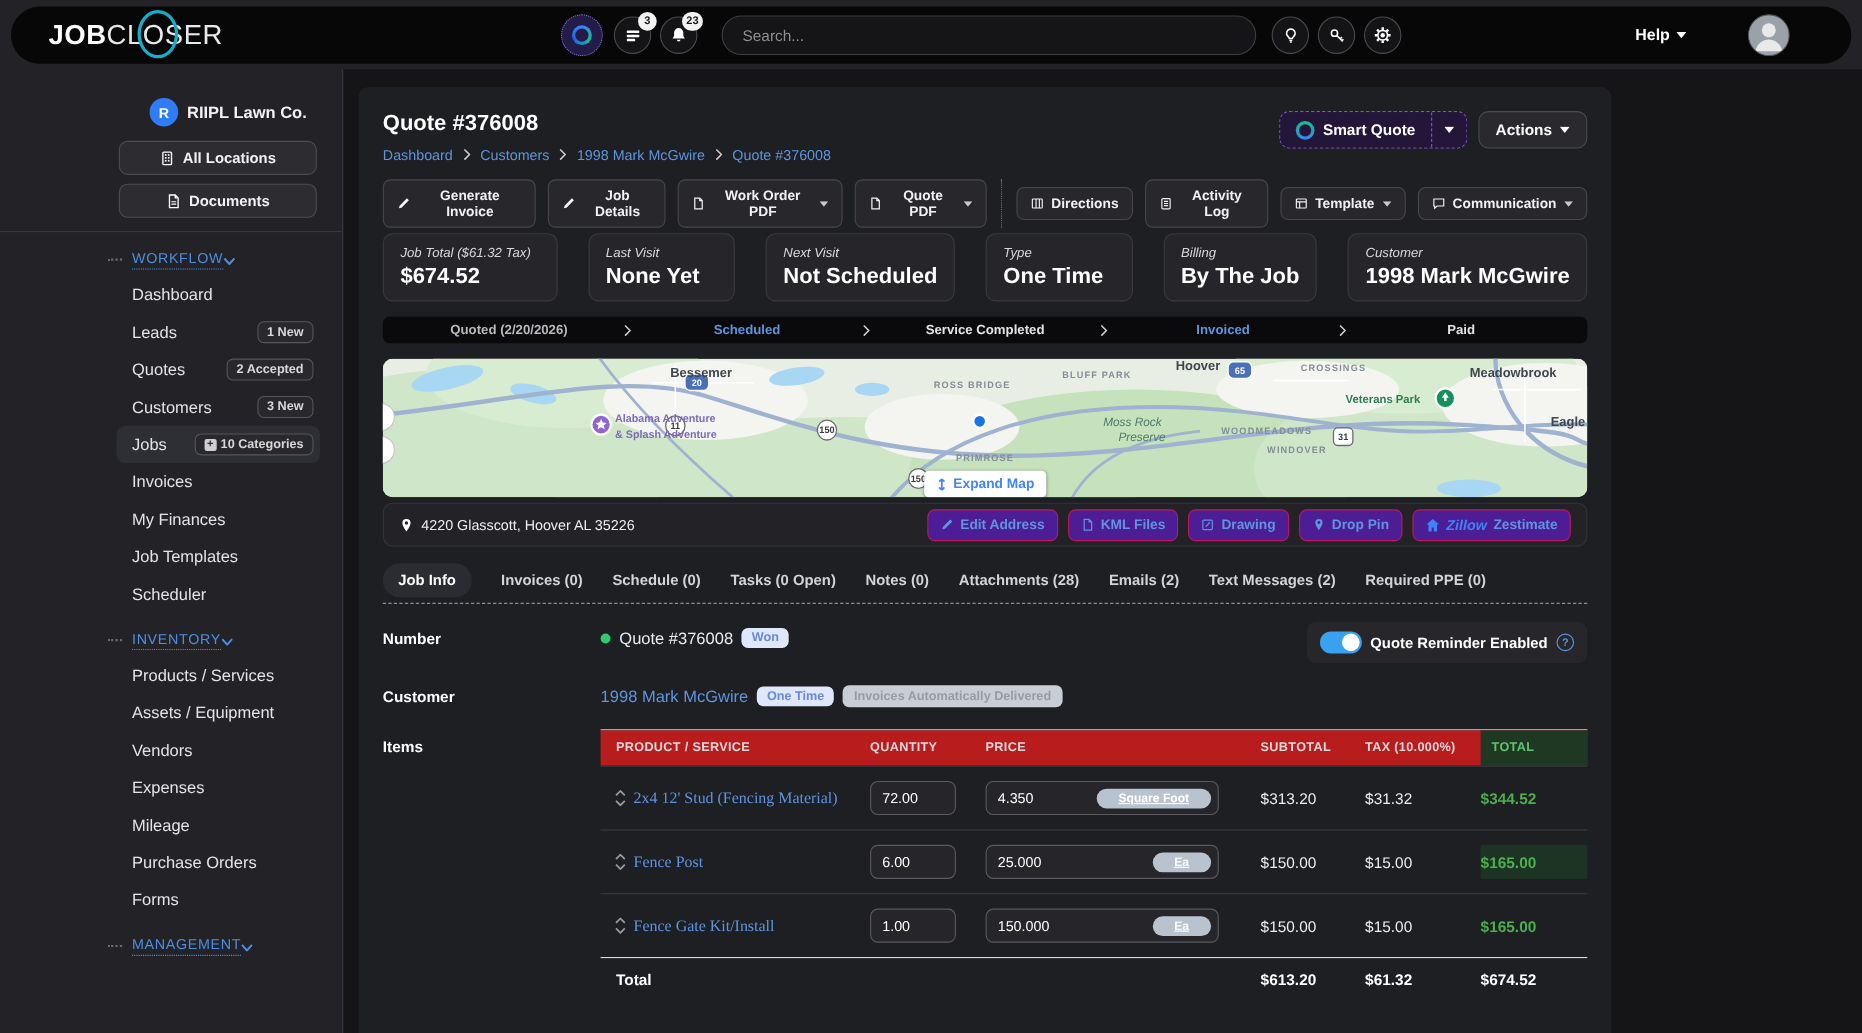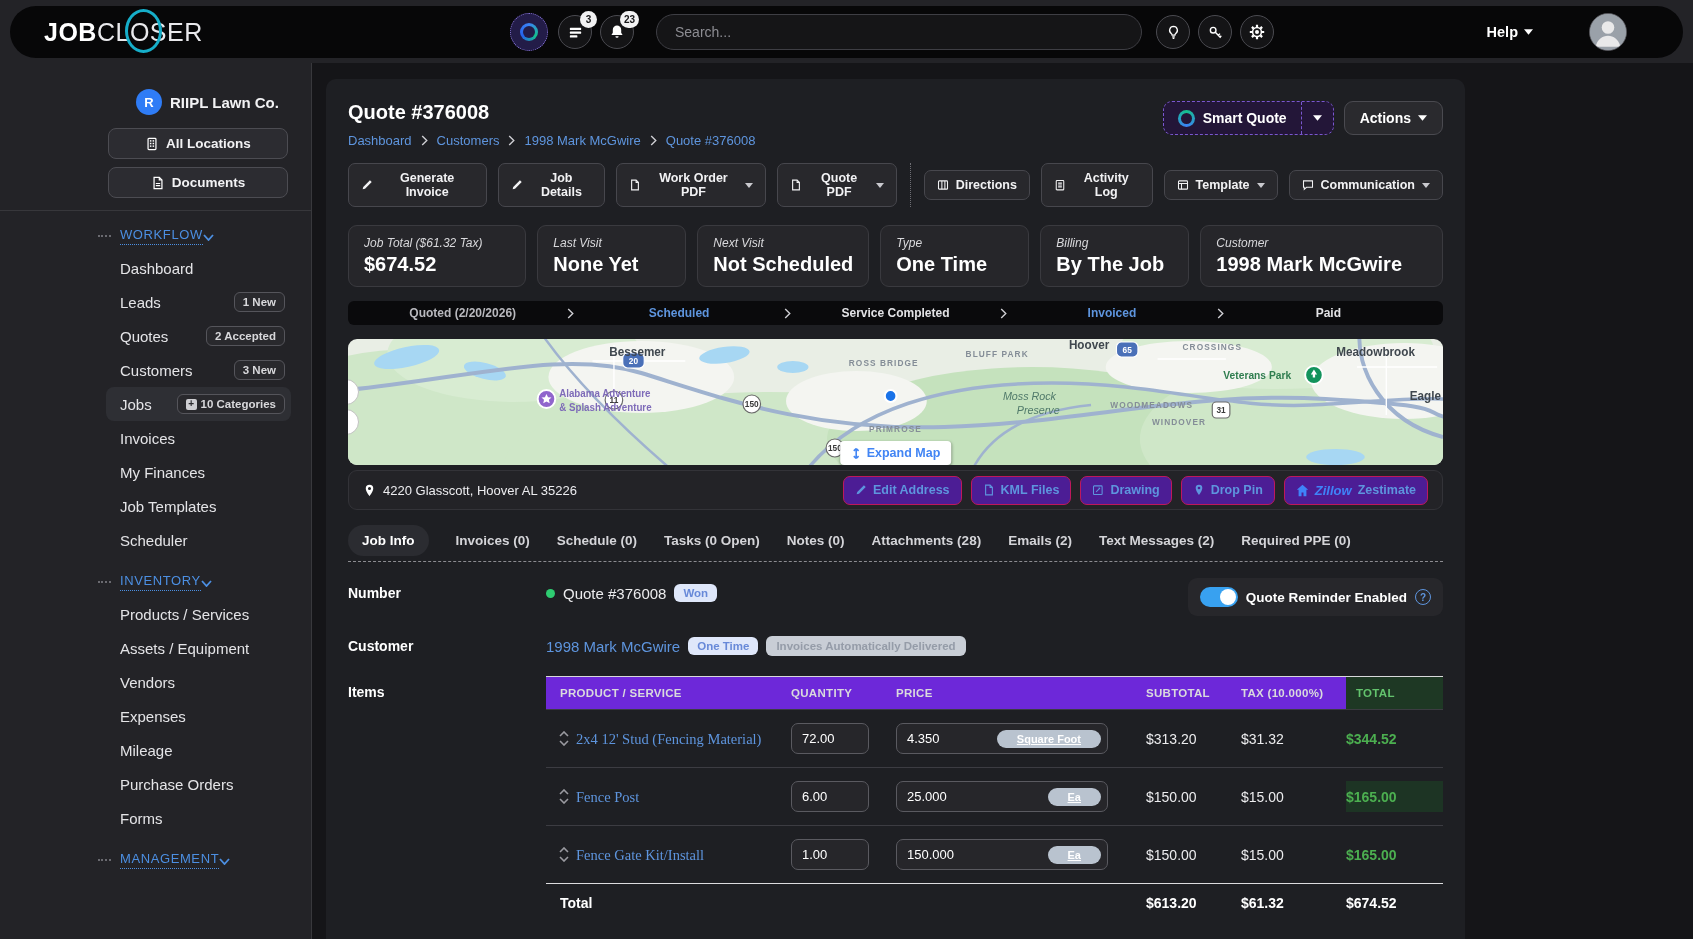--- a/index.html
+++ b/index.html
@@ -82,21 +82,21 @@
   .actions-btn { background:#2a2a2e; border:1px solid #4a4a50; border-radius:9px; padding:7px 15px;
     color:#fff; font-size:14px; font-weight:bold; display:flex; align-items:center; gap:7px; height:34px; }
 
   
   .toolbar { display:flex; align-items:center; gap:11px; margin-top:15px; }
   .tb-btn { display:flex; align-items:center; gap:7px; background:#28282c; border:1px solid #47474d;
     border-radius:7px; padding:7px 12px; color:#f2f2f4; font-size:12.5px; font-weight:bold; }
   .tb-divider { align-self:stretch; border-left:1px dotted #6e6e74; margin:0 2px; }
 
   
-  .stats { display:flex; gap:11px; margin-top:18px; }
+  .stats { display:flex; gap:28px; margin-top:5px; }
   .stat-card { background:#26262a; border:1px solid #3a3a3f; border-radius:9px; padding:10px 15px; flex:1; }
   .stat-card:first-child { flex:1.25; }
   .stat-card:last-child { flex:1.8; }
   .stat-label { color:#d9d9dc; font-size:12px; font-style:italic; margin-bottom:3px; white-space:nowrap; }
   .stat-value { color:#fff; font-size:20px; font-weight:bold; white-space:nowrap; }
 
   
   .progress { margin-top:14px; background:#0a0a0c; border-radius:6px; height:24px;
     display:flex; align-items:center; padding:0 10px; }
   .p-step { flex:1; text-align:center; font-size:12px; font-weight:600; }
@@ -154,21 +154,21 @@
     font-size:10px; font-weight:bold; display:flex; align-items:center; justify-content:center; cursor:pointer; }
   .cust-val { display:flex; align-items:center; gap:8px; }
   .cust-link { color:#5e95de; font-size:15px; text-decoration:none; cursor:pointer; }
   .row-number { margin-top:22px; }
   .row-customer { margin-top:20px; }
   .row-items { margin-top:20px; align-items:start; }
 
   
   .items-table { border-top:1px solid #d9d9db; }
   .t-grid { display:grid; grid-template-columns:30px 215px 105px 250px 95px 105px 97px; align-items:center; }
-  .t-head { height:32px; background:#6d28d9; }
+  .t-head { height:32px; background:#b91c1c; }
   .th { color:#dadadd; font-size:11.5px; font-weight:bold; letter-spacing:.3px; }
   .th-first { grid-column:1 / 3; padding-left:14px; }
   .th-total { background:#1e3824; color:#63c36d; height:100%; display:flex; align-items:center; padding-left:10px; }
   .t-row { border-top:1px solid #3c3c42; padding:13px 0; }
   .t-row:first-of-type { border-top:none; }
   .c-chev { display:flex; flex-direction:column; gap:3px; align-items:center; padding-left:6px; cursor:pointer; }
   .c-name a { color:#5e95de; font-size:14.5px; text-decoration:none; cursor:pointer;font-family:Liberation Serif, serif; }
   .qty-input { width:78px; height:31px; background:#26262a; border:1px solid #5a5a60; border-radius:7px;
     color:#fff; font-size:13px; padding:0 10px; outline:none; font-family:"Liberation Sans",sans-serif; }
   .price-input { width:212px; height:31px; background:#26262a; border:1px solid #5a5a60; border-radius:7px;

